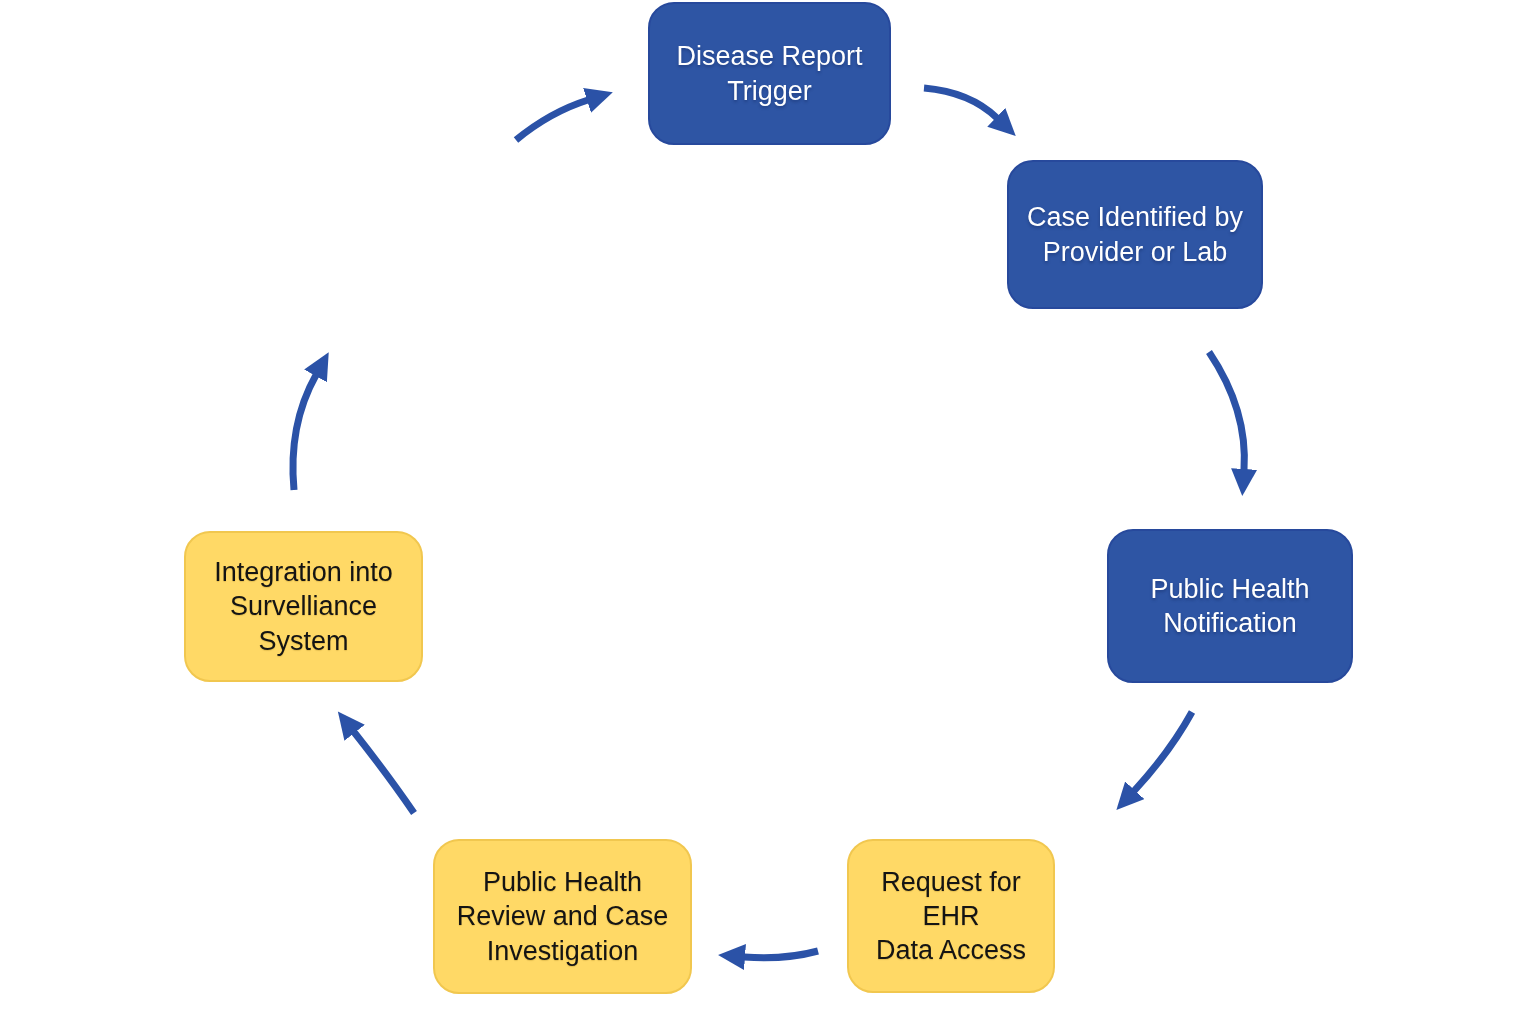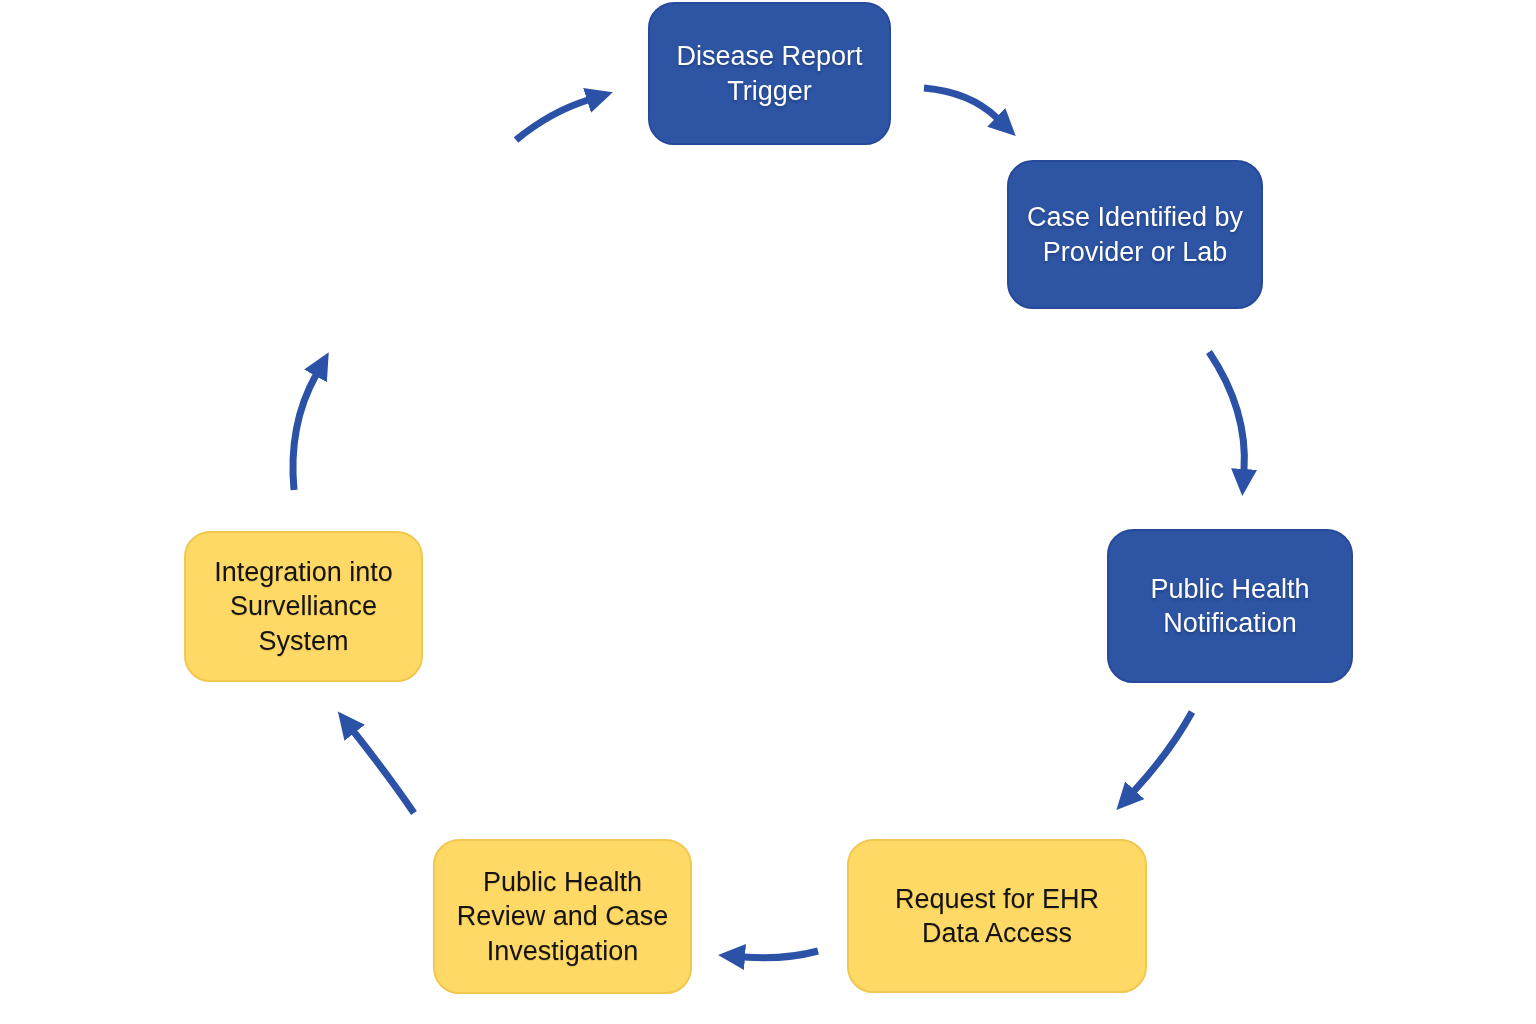--- a/index.html
+++ b/index.html
@@ -61,21 +61,21 @@
   }
   .node.yellow {
     background: var(--yellow-fill);
     border: 2px solid var(--yellow-border);
     color: var(--text-on-yellow);
     text-shadow: 0 1px 1px rgba(130, 95, 0, 0.22);
   }
   .node-1 { left: 648px;  top: 2px;   width: 243px; height: 143px; }
   .node-2 { left: 1007px; top: 160px; width: 256px; height: 149px; }
   .node-3 { left: 1107px; top: 529px; width: 246px; height: 154px; }
-  .node-4 { left: 847px;  top: 839px; width: 300px; height: 154px; }
+  .node-4 { left: 847px;  top: 839px; width: 208px; height: 154px; }
   .node-5 { left: 433px;  top: 839px; width: 259px; height: 155px; }
   .node-6 { left: 184px;  top: 531px; width: 239px; height: 151px; }
   .node-7 { left: 272px;  top: 159px; width: 258px; height: 154px; }
 </style>
 </head>
 <body>
 
 <div class="canvas">
 
   <svg class="arrow-layer" viewBox="0 0 1536 1024" xmlns="http://www.w3.org/2000/svg">

